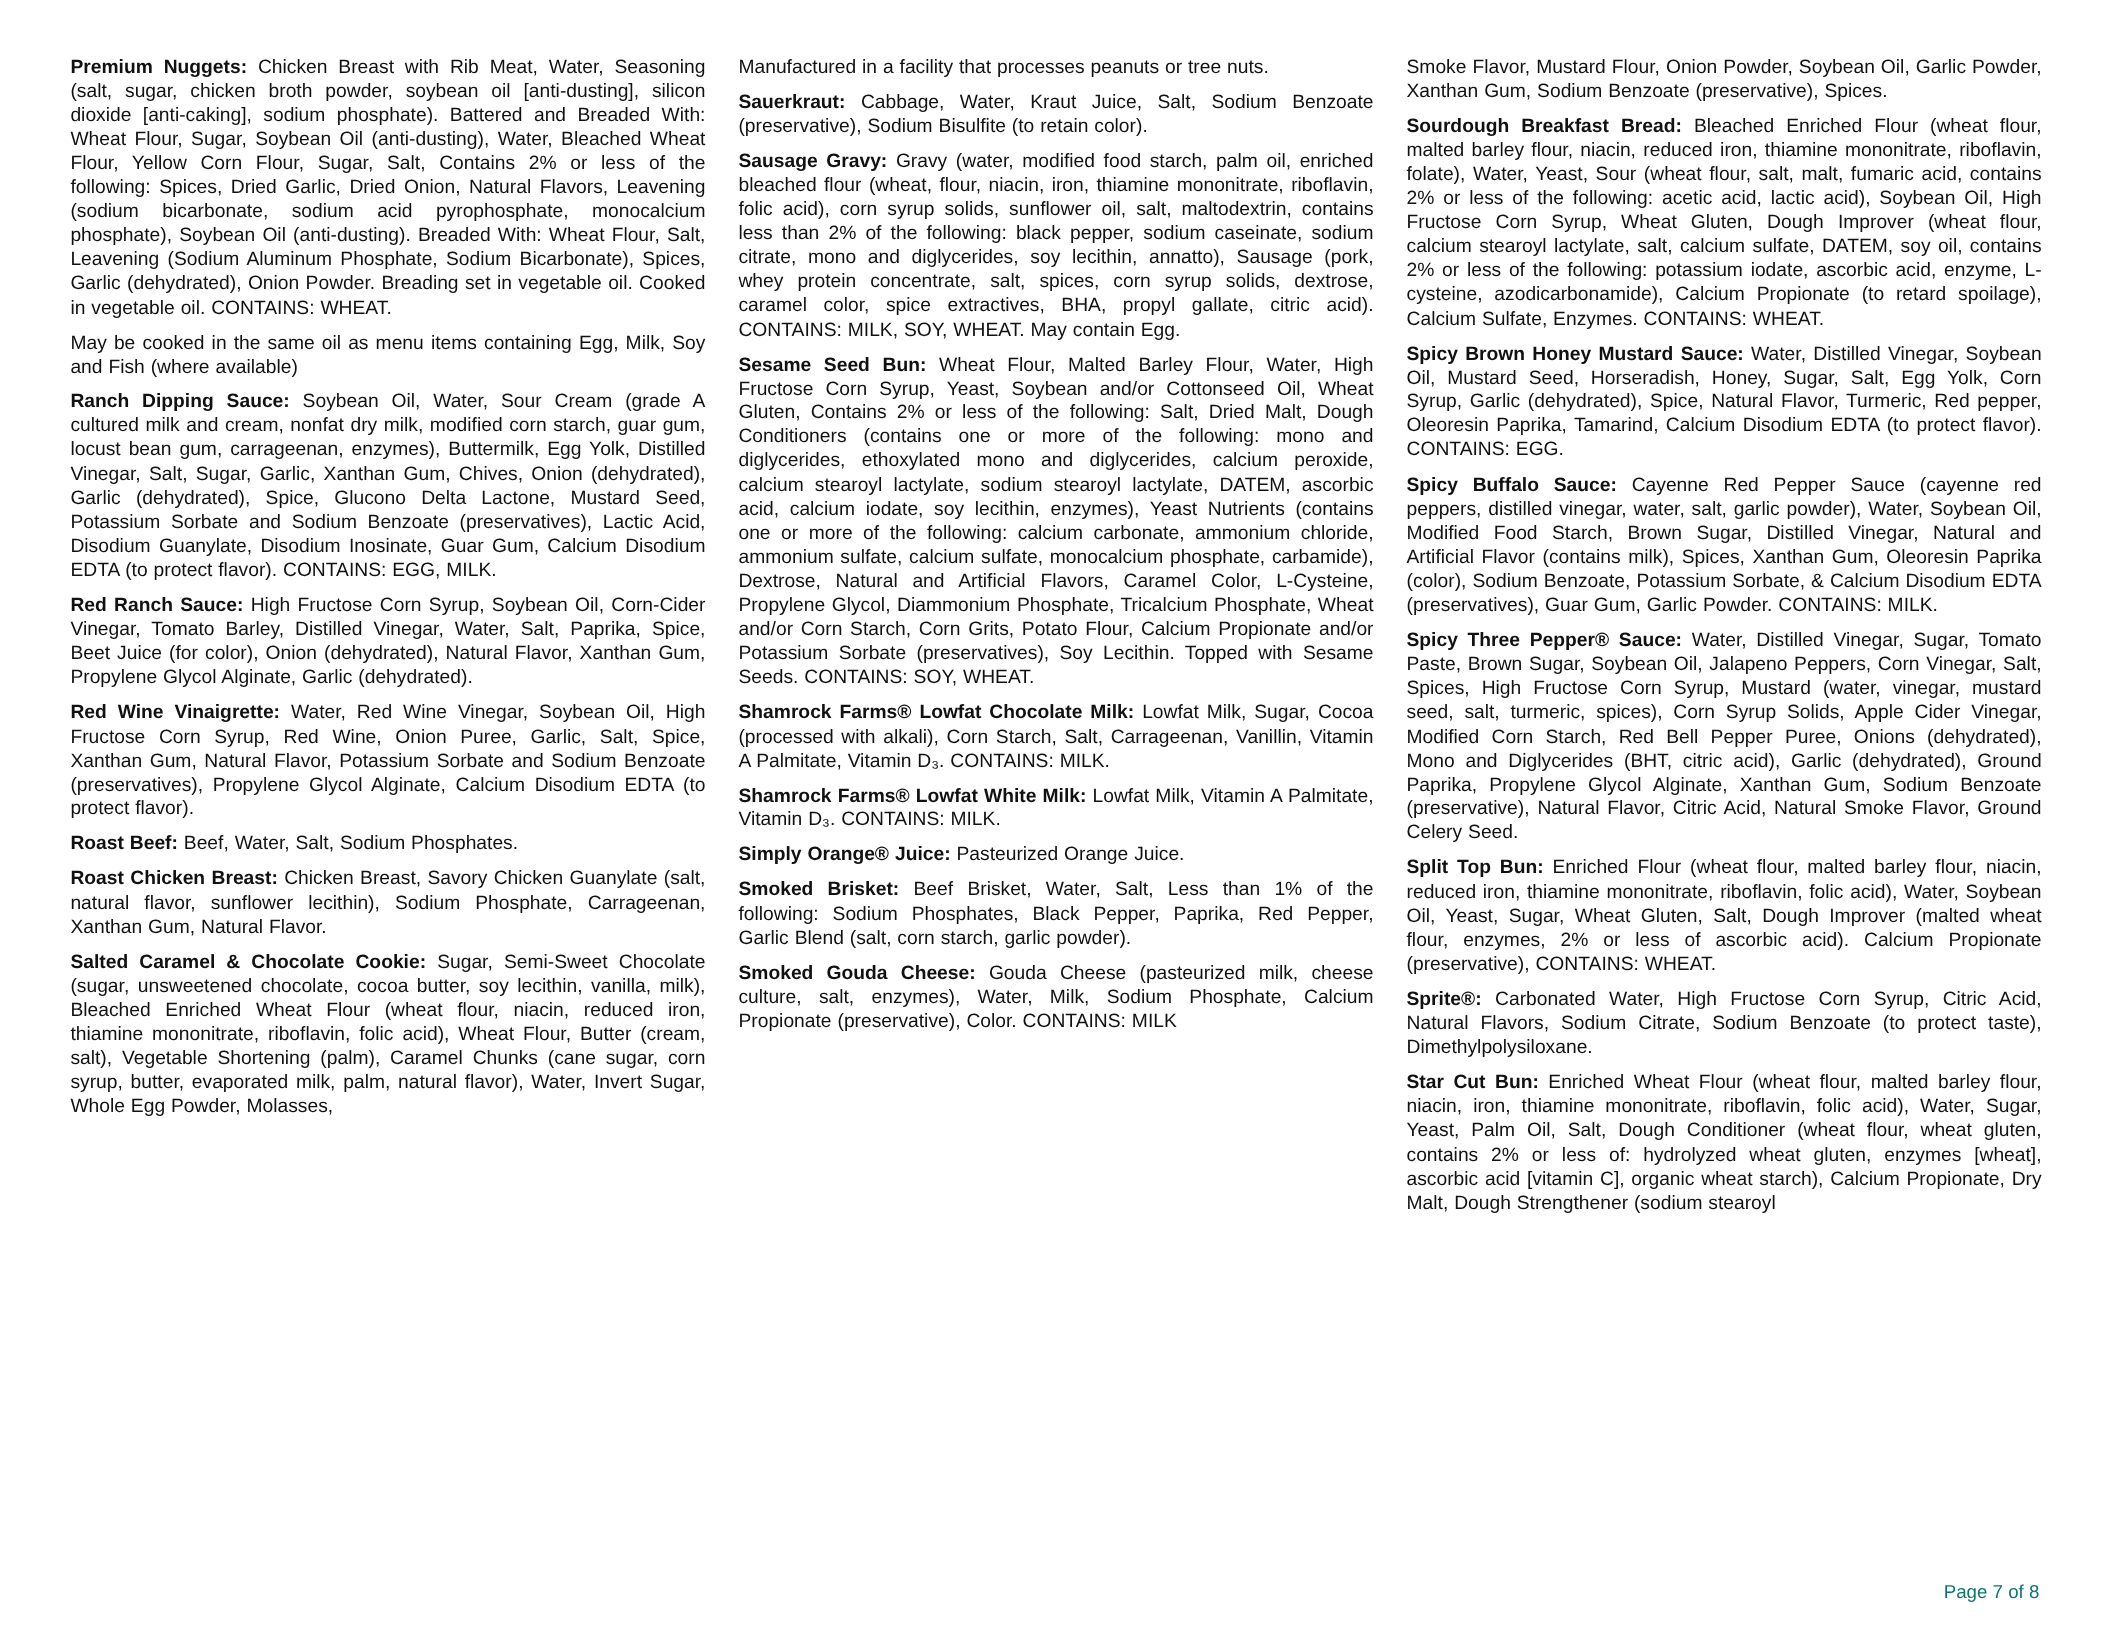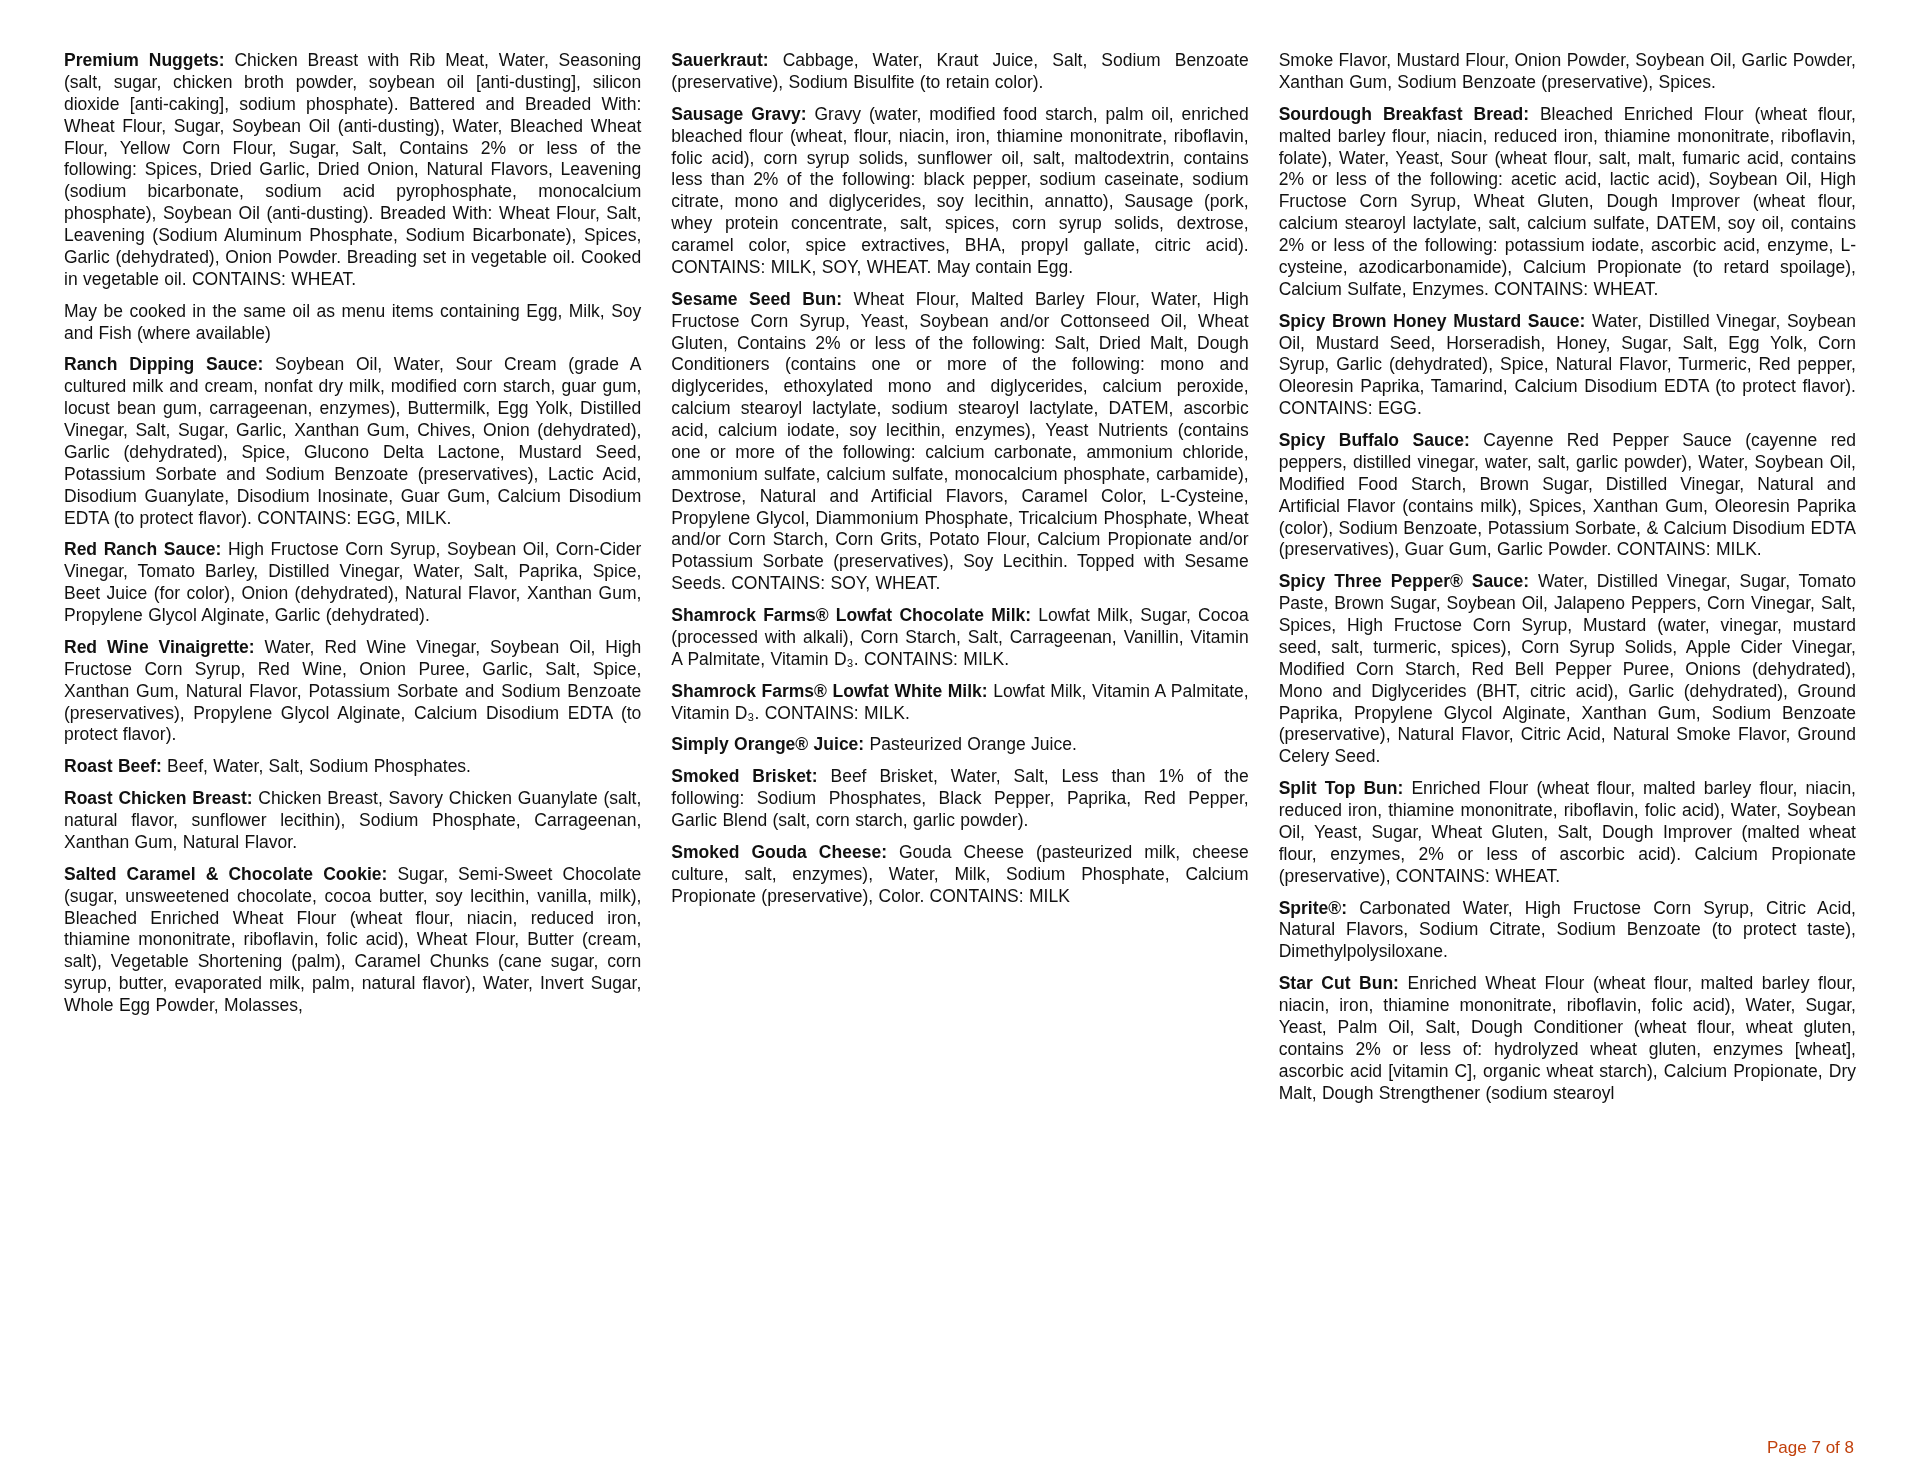--- a/index.html
+++ b/index.html
@@ -32,38 +32,39 @@
     word-spacing: 0.5px;
   }
   p.entry b {
     font-weight: bold;
   }
   .footer {
     position: absolute;
     right: 66px;
     bottom: 26px;
     font-size: 17px;
-    color: #c2410c;
+    color: #0f766e;
   }
 </style>
 </head>
 <body>
 
 <div class="content">
   <div class="column">
       <p class="entry"><b>Premium Nuggets: </b><span>Chicken Breast with Rib Meat, Water, Seasoning (salt, sugar, chicken broth powder, soybean oil [anti-dusting], silicon dioxide [anti-caking], sodium phosphate). Battered and Breaded With: Wheat Flour, Sugar, Soybean Oil (anti-dusting), Water, Bleached Wheat Flour, Yellow Corn Flour, Sugar, Salt, Contains 2% or less of the following: Spices, Dried Garlic, Dried Onion, Natural Flavors, Leavening (sodium bicarbonate, sodium acid pyrophosphate, monocalcium phosphate), Soybean Oil (anti-dusting). Breaded With: Wheat Flour, Salt, Leavening (Sodium Aluminum Phosphate, Sodium Bicarbonate), Spices, Garlic (dehydrated), Onion Powder. Breading set in vegetable oil.  Cooked in vegetable oil. CONTAINS:  WHEAT.</span></p>
       <p class="entry"><span>May be cooked in the same oil as menu items containing Egg, Milk, Soy and Fish (where available)</span></p>
       <p class="entry"><b>Ranch Dipping Sauce: </b><span>Soybean Oil, Water, Sour Cream (grade A cultured milk and cream, nonfat dry milk, modified corn starch, guar gum, locust bean gum, carrageenan, enzymes), Buttermilk, Egg Yolk, Distilled Vinegar, Salt, Sugar, Garlic, Xanthan Gum, Chives, Onion (dehydrated), Garlic (dehydrated), Spice, Glucono Delta Lactone, Mustard Seed, Potassium Sorbate and Sodium Benzoate (preservatives), Lactic Acid, Disodium Guanylate, Disodium Inosinate, Guar Gum, Calcium Disodium EDTA (to protect flavor). CONTAINS:  EGG, MILK.</span></p>
       <p class="entry"><b>Red Ranch Sauce: </b><span>High Fructose Corn Syrup, Soybean Oil, Corn-Cider Vinegar, Tomato Barley, Distilled Vinegar, Water, Salt, Paprika, Spice, Beet Juice (for color), Onion (dehydrated), Natural Flavor, Xanthan Gum, Propylene Glycol Alginate, Garlic (dehydrated).</span></p>
       <p class="entry"><b>Red Wine Vinaigrette: </b><span>Water, Red Wine Vinegar, Soybean Oil, High Fructose Corn Syrup, Red Wine, Onion Puree, Garlic, Salt, Spice, Xanthan Gum, Natural Flavor, Potassium Sorbate and Sodium Benzoate (preservatives), Propylene Glycol Alginate, Calcium Disodium EDTA (to protect flavor).</span></p>
       <p class="entry"><b>Roast Beef: </b><span>Beef, Water, Salt, Sodium Phosphates.</span></p>
       <p class="entry"><b>Roast Chicken Breast: </b><span>Chicken Breast, Savory Chicken Guanylate (salt, natural flavor, sunflower lecithin), Sodium Phosphate, Carrageenan, Xanthan Gum, Natural Flavor.</span></p>
       <p class="entry"><b>Salted Caramel &amp; Chocolate Cookie: </b><span>Sugar, Semi-Sweet Chocolate (sugar, unsweetened chocolate, cocoa butter, soy lecithin, vanilla, milk), Bleached Enriched Wheat Flour (wheat flour, niacin, reduced iron, thiamine mononitrate, riboflavin, folic acid), Wheat Flour, Butter (cream, salt), Vegetable Shortening (palm), Caramel Chunks (cane sugar, corn syrup, butter, evaporated milk, palm, natural flavor), Water, Invert Sugar, Whole Egg Powder, Molasses,</span></p>
     </div>
   <div class="column">
+      <p class="entry"><span>Manufactured in a facility that processes peanuts or tree nuts.</span></p>
       <p class="entry"><b>Sauerkraut: </b><span>Cabbage, Water, Kraut Juice, Salt, Sodium Benzoate (preservative), Sodium Bisulfite (to retain color).</span></p>
       <p class="entry"><b>Sausage Gravy: </b><span>Gravy (water, modified food starch, palm oil, enriched bleached flour (wheat, flour, niacin, iron, thiamine mononitrate, riboflavin, folic acid), corn syrup solids, sunflower oil, salt, maltodextrin, contains less than 2% of the following: black pepper, sodium caseinate, sodium citrate, mono and diglycerides, soy lecithin, annatto), Sausage (pork, whey protein concentrate, salt, spices, corn syrup solids, dextrose, caramel color, spice extractives, BHA, propyl gallate, citric acid). CONTAINS: MILK, SOY, WHEAT. May contain Egg.</span></p>
       <p class="entry"><b>Sesame Seed Bun: </b><span>Wheat Flour, Malted Barley Flour, Water, High Fructose Corn Syrup, Yeast, Soybean and/or Cottonseed Oil, Wheat Gluten, Contains 2% or less of the following: Salt, Dried Malt, Dough Conditioners (contains one or more of the following: mono and diglycerides, ethoxylated mono and diglycerides, calcium peroxide, calcium stearoyl lactylate, sodium stearoyl lactylate, DATEM, ascorbic acid, calcium iodate, soy lecithin, enzymes), Yeast Nutrients (contains one or more of the following: calcium carbonate, ammonium chloride, ammonium sulfate, calcium sulfate, monocalcium phosphate, carbamide), Dextrose, Natural and Artificial Flavors, Caramel Color, L-Cysteine, Propylene Glycol, Diammonium Phosphate, Tricalcium Phosphate, Wheat and/or Corn Starch, Corn Grits, Potato Flour, Calcium Propionate and/or Potassium Sorbate (preservatives), Soy Lecithin.  Topped with Sesame Seeds. CONTAINS: SOY, WHEAT.</span></p>
       <p class="entry"><b>Shamrock Farms® Lowfat Chocolate Milk: </b><span>Lowfat Milk, Sugar, Cocoa (processed with alkali), Corn Starch, Salt, Carrageenan, Vanillin, Vitamin A Palmitate, Vitamin D₃.  CONTAINS: MILK.</span></p>
       <p class="entry"><b>Shamrock Farms® Lowfat White Milk: </b><span>Lowfat Milk, Vitamin A Palmitate, Vitamin D₃.  CONTAINS: MILK.</span></p>
       <p class="entry"><b>Simply Orange® Juice: </b><span>Pasteurized Orange Juice.</span></p>
       <p class="entry"><b>Smoked Brisket: </b><span>Beef Brisket, Water, Salt, Less than 1% of the following: Sodium Phosphates, Black Pepper, Paprika, Red Pepper, Garlic Blend (salt, corn starch, garlic powder).</span></p>
       <p class="entry"><b>Smoked Gouda Cheese: </b><span>Gouda Cheese (pasteurized milk, cheese culture, salt, enzymes), Water, Milk, Sodium Phosphate, Calcium Propionate (preservative), Color.  CONTAINS: MILK</span></p>
     </div>
   <div class="column">

